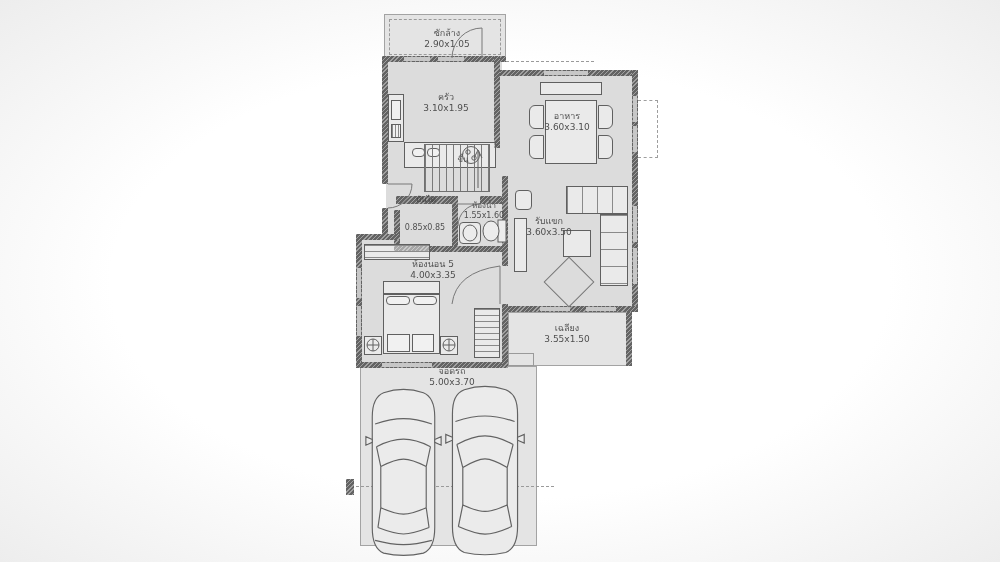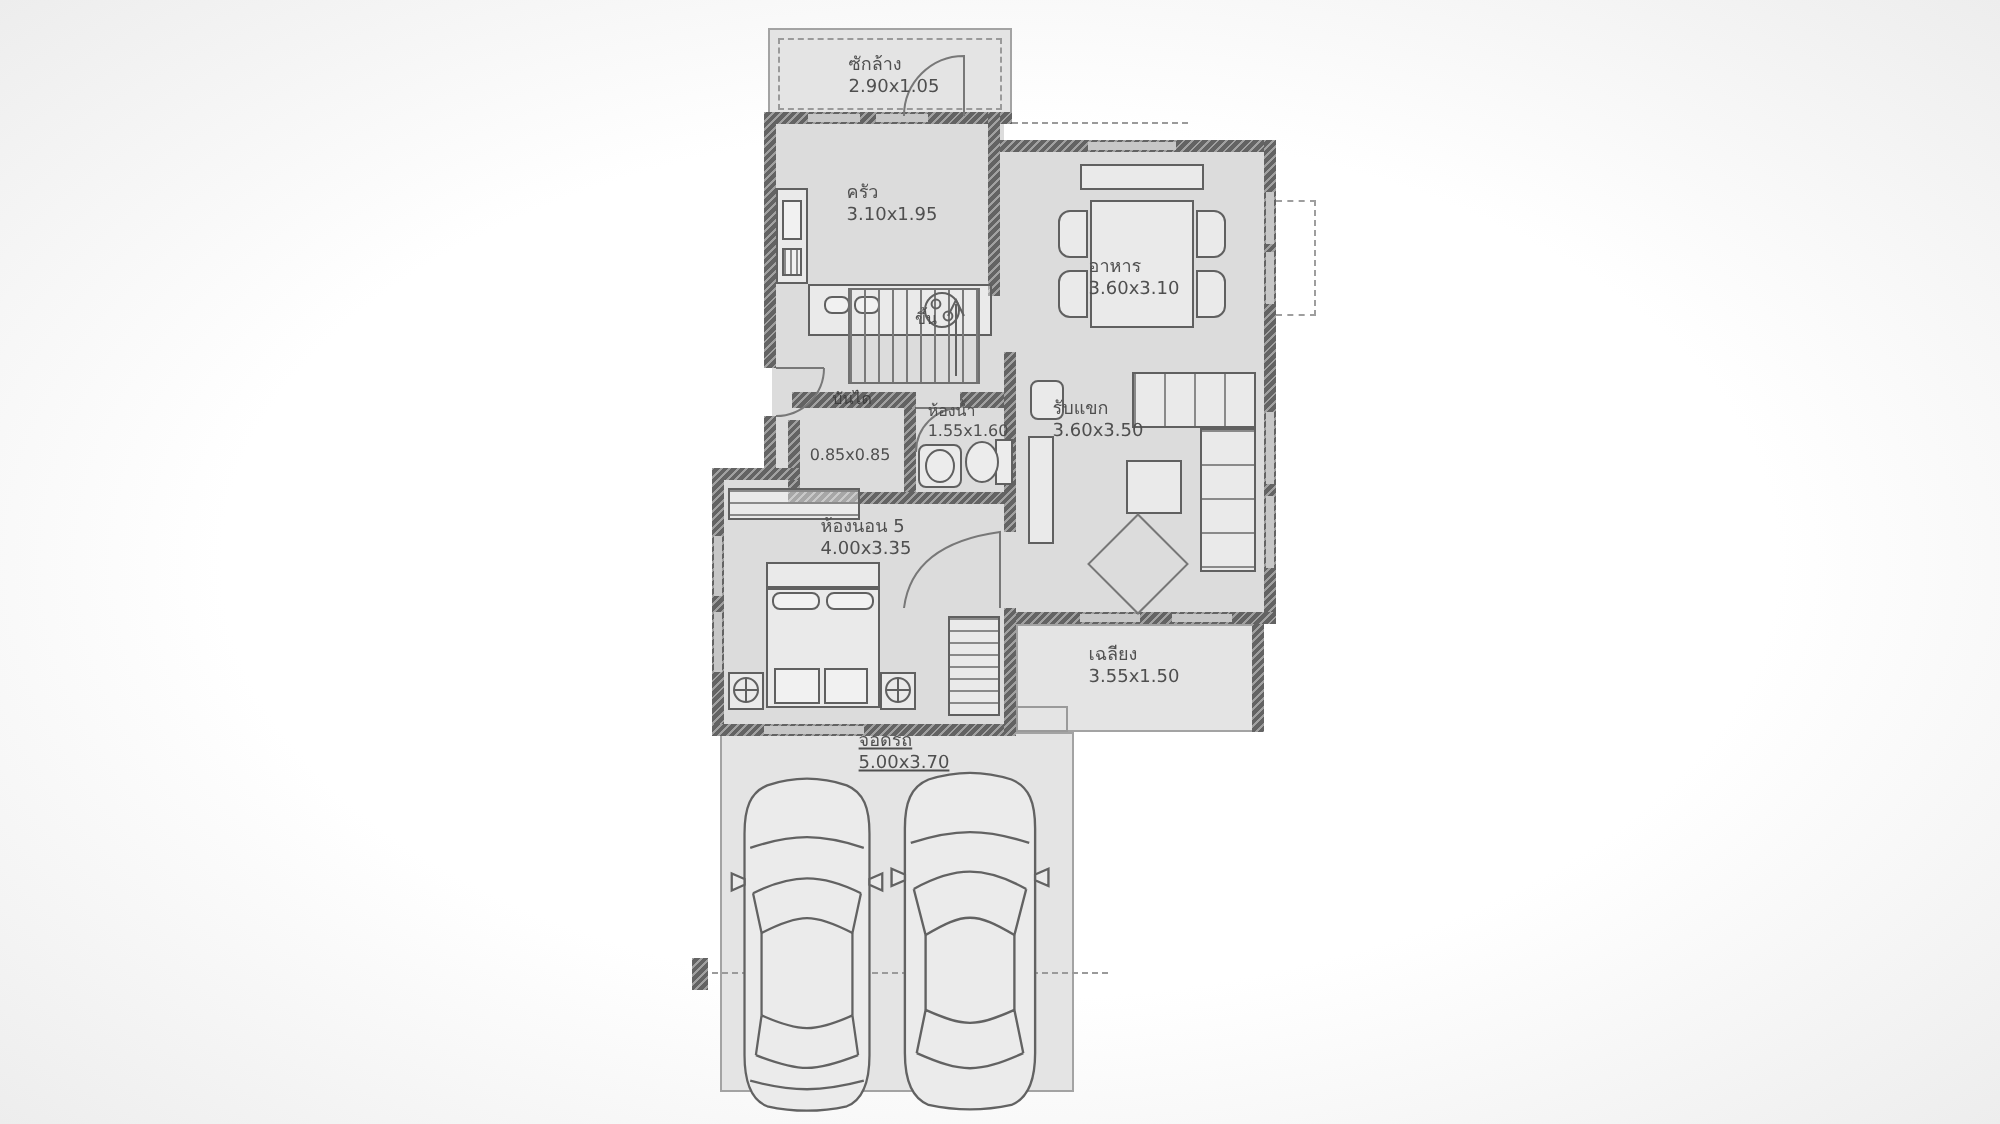--- a/index.html
+++ b/index.html
@@ -9,21 +9,21 @@
     font-family:"DejaVu Sans",sans-serif;
   }
   .plan{position:absolute;inset:0;}
   .floor{position:absolute;background:var(--floor,#dcdcdc);}
   .outdoor{position:absolute;background:var(--outdoor,#e3e3e3);border:1px solid #a3a3a3;box-sizing:border-box;}
   .wall{position:absolute;background:var(--wall,#6e6e6e);
     background-image:repeating-linear-gradient(135deg,rgba(255,255,255,.35) 0 1px,rgba(0,0,0,.10) 1px 3px);}
   .win{position:absolute;background:#c7c7c7;}
   .furn{position:absolute;border:1px solid #606060;background:rgba(250,250,250,.45);box-sizing:border-box;}
   .thin{position:absolute;border:1px solid #9a9a9a;box-sizing:border-box;background:transparent;}
-  .lbl{position:absolute;transform:translate(-50%,-50%);color:var(--text,#4f4f4f);
+  .lbl{position:absolute;transform:translate(-50%,-50%);text-align:center;color:var(--text,#4f4f4f);
     font-size:9px;line-height:1.25;white-space:nowrap;}
   .lbl .nm,.lbl .dm{display:block;}
   .sm{font-size:8px;}
   .dash{position:absolute;border-top:1px dashed #9a9a9a;}
   .dashrect{position:absolute;border:1px dashed #9e9e9e;border-left:none;box-sizing:border-box;}
   .treads{position:absolute;border:1px solid #707070;box-sizing:border-box;
     background-image:repeating-linear-gradient(90deg,#7a7a7a 0 1px,transparent 1px 7px);}
   .cushions-h{background-image:repeating-linear-gradient(90deg,#8a8a8a 0 1px,transparent 1px 15px);}
   .cushions-v{background-image:repeating-linear-gradient(180deg,#8a8a8a 0 1px,transparent 1px 17px);}
   .hang{background-image:repeating-linear-gradient(180deg,#8a8a8a 0 1px,transparent 1px 6px);}
@@ -185,47 +185,47 @@
   </svg>
 
   <div class="lbl" style="left:447px;top:39px;">
     <span class="nm">ซักล้าง</span>
     <span class="dm">2.90x1.05</span>
   </div>
   <div class="lbl" style="left:446px;top:103px;">
     <span class="nm">ครัว</span>
     <span class="dm">3.10x1.95</span>
   </div>
-  <div class="lbl" style="left:567px;top:140px;">
+  <div class="lbl" style="left:567px;top:122px;">
     <span class="nm">อาหาร</span>
     <span class="dm">3.60x3.10</span>
   </div>
   <div class="lbl sm" style="left:463px;top:160px;">
     <span class="nm">ขึ้น</span>
   </div>
   <div class="lbl sm" style="left:426px;top:200px;color:#3f3f3f;">
     <span class="nm">บันได</span>
   </div>
   <div class="lbl sm" style="left:425px;top:228px;">
     <span class="dm">0.85x0.85</span>
   </div>
   <div class="lbl sm" style="left:484px;top:211px;">
     <span class="nm">ห้องน้ำ</span>
     <span class="dm">1.55x1.60</span>
   </div>
-  <div class="lbl" style="left:549px;top:211px;">
+  <div class="lbl" style="left:549px;top:227px;">
     <span class="nm">รับแขก</span>
     <span class="dm">3.60x3.50</span>
   </div>
   <div class="lbl" style="left:433px;top:270px;">
     <span class="nm">ห้องนอน 5</span>
     <span class="dm">4.00x3.35</span>
   </div>
   <div class="lbl" style="left:567px;top:334px;">
     <span class="nm">เฉลียง</span>
     <span class="dm">3.55x1.50</span>
   </div>
-  <div class="lbl" style="left:452px;top:377px;text-decoration:underline;">
+  <div class="lbl" style="left:452px;top:377px;">
     <span class="nm">จอดรถ</span>
     <span class="dm">5.00x3.70</span>
   </div>
 
 </div>
 
 </body></html>

